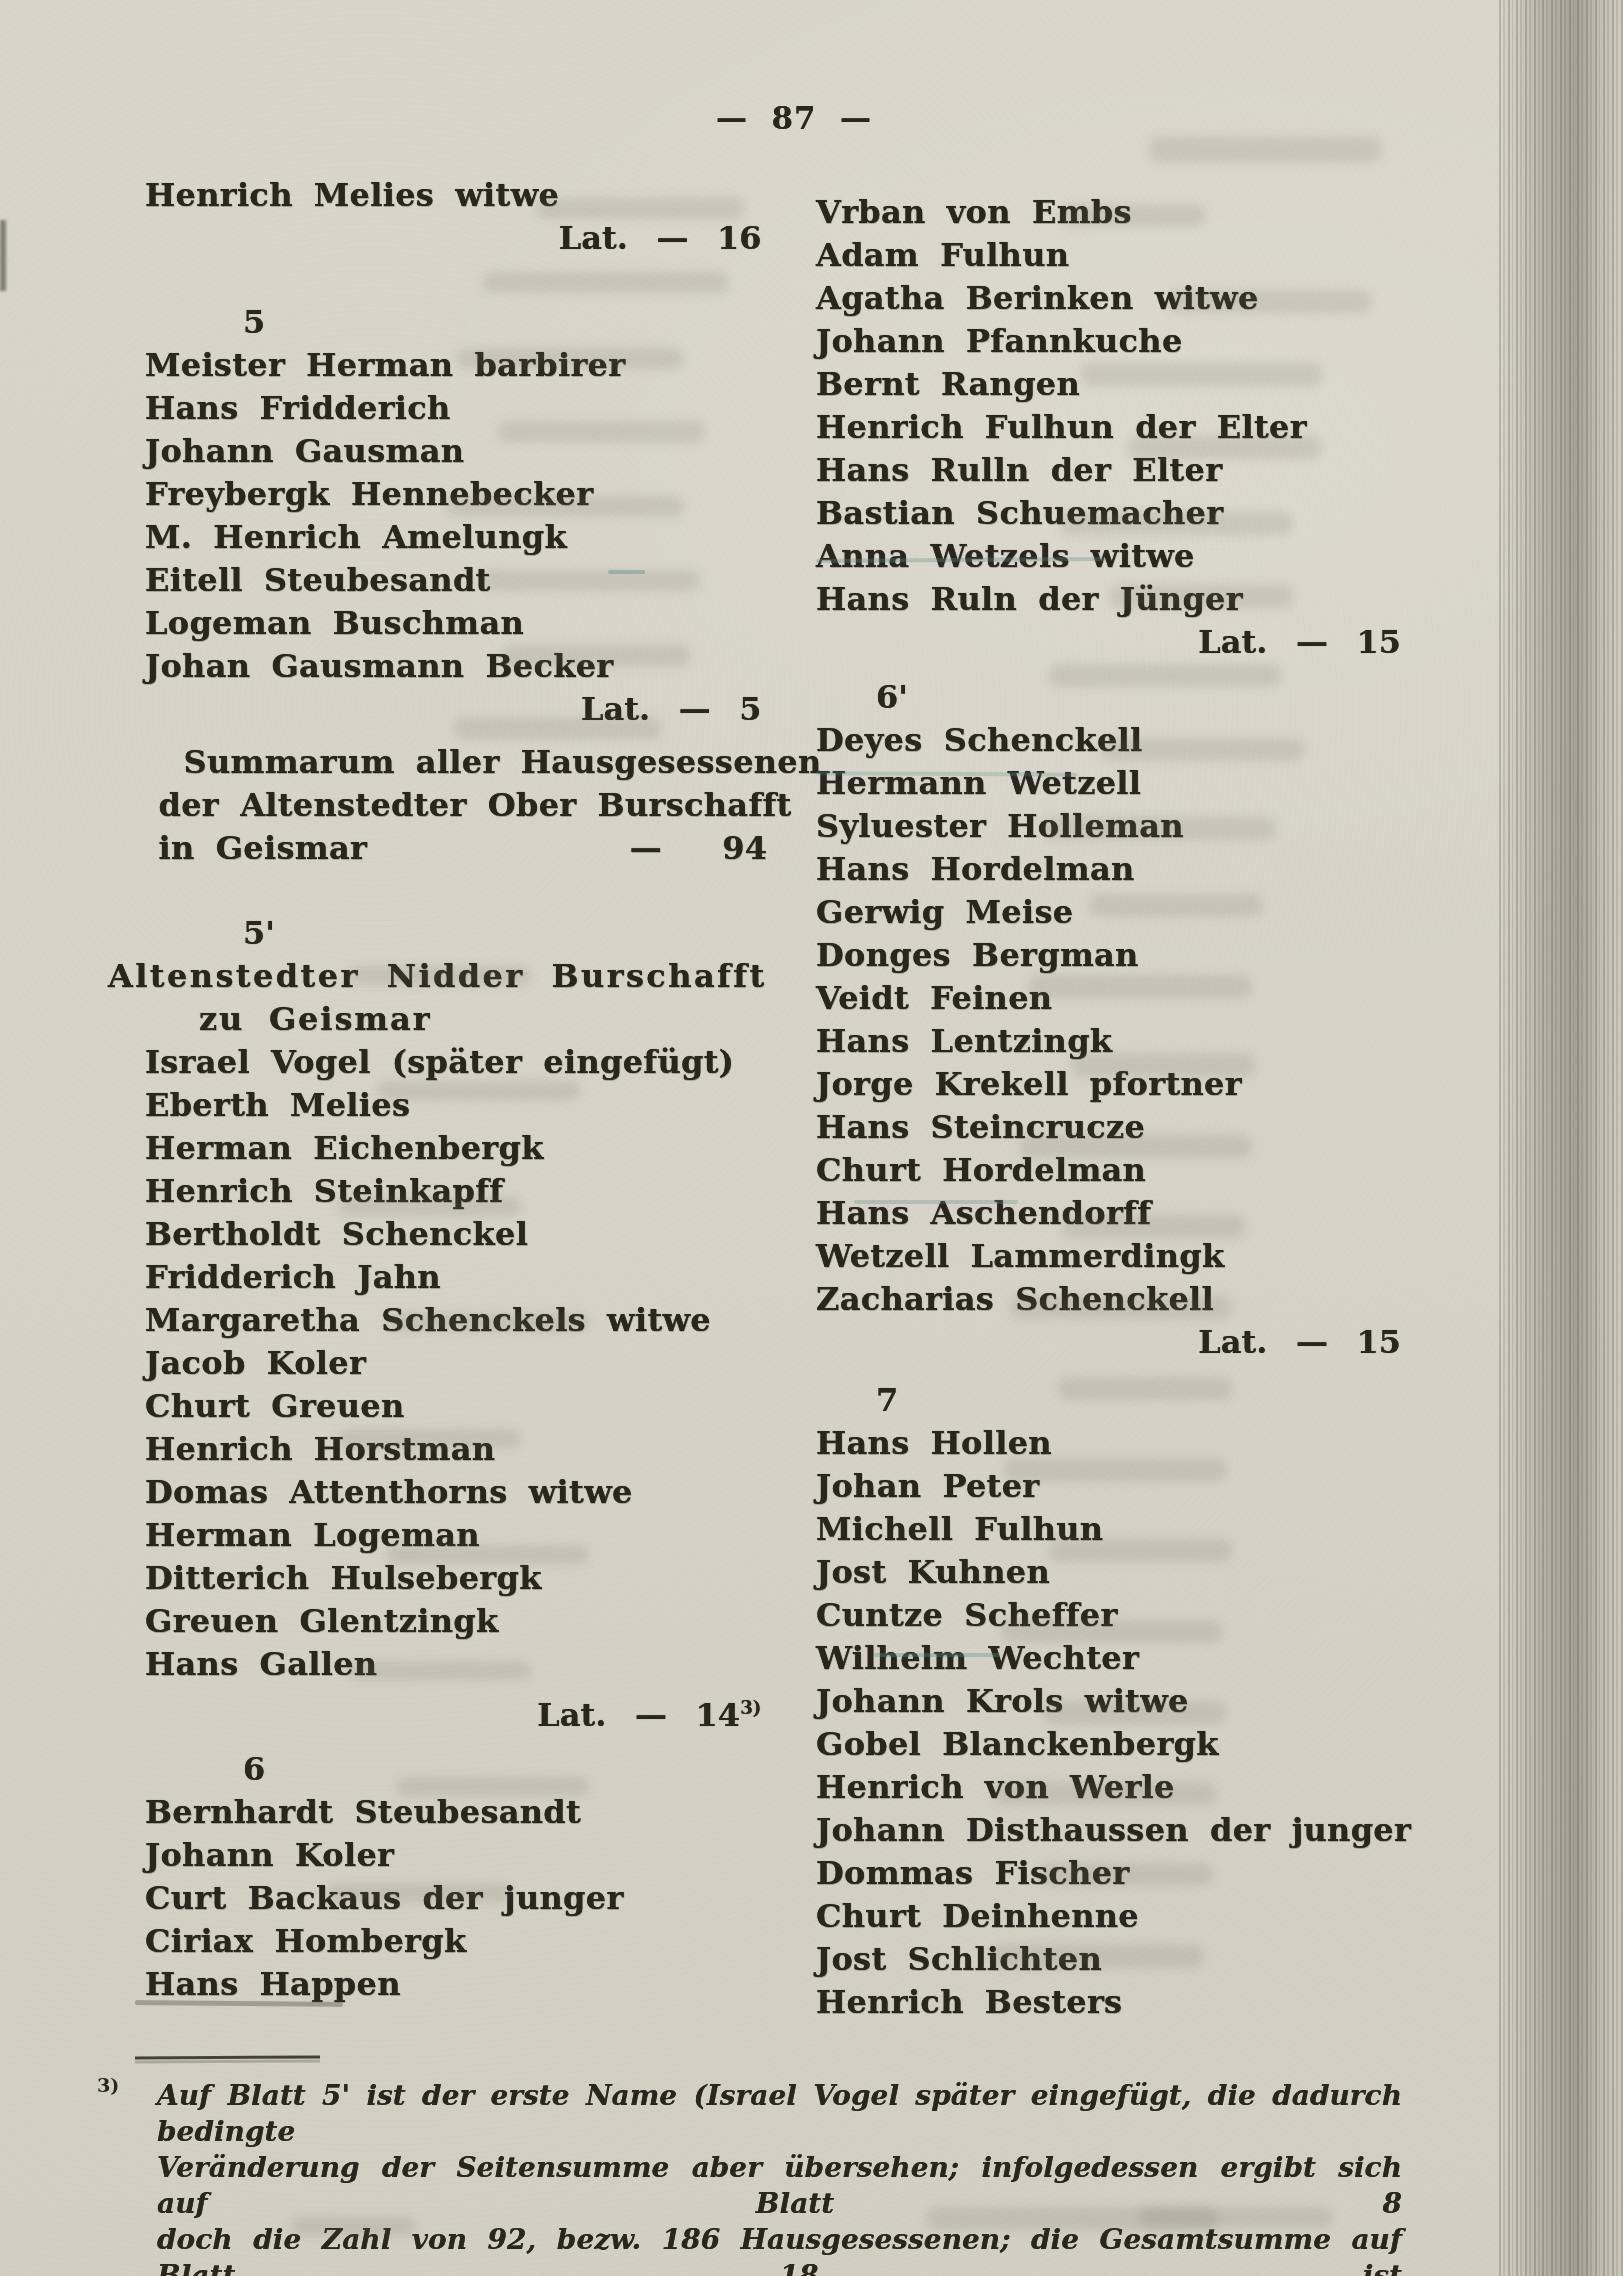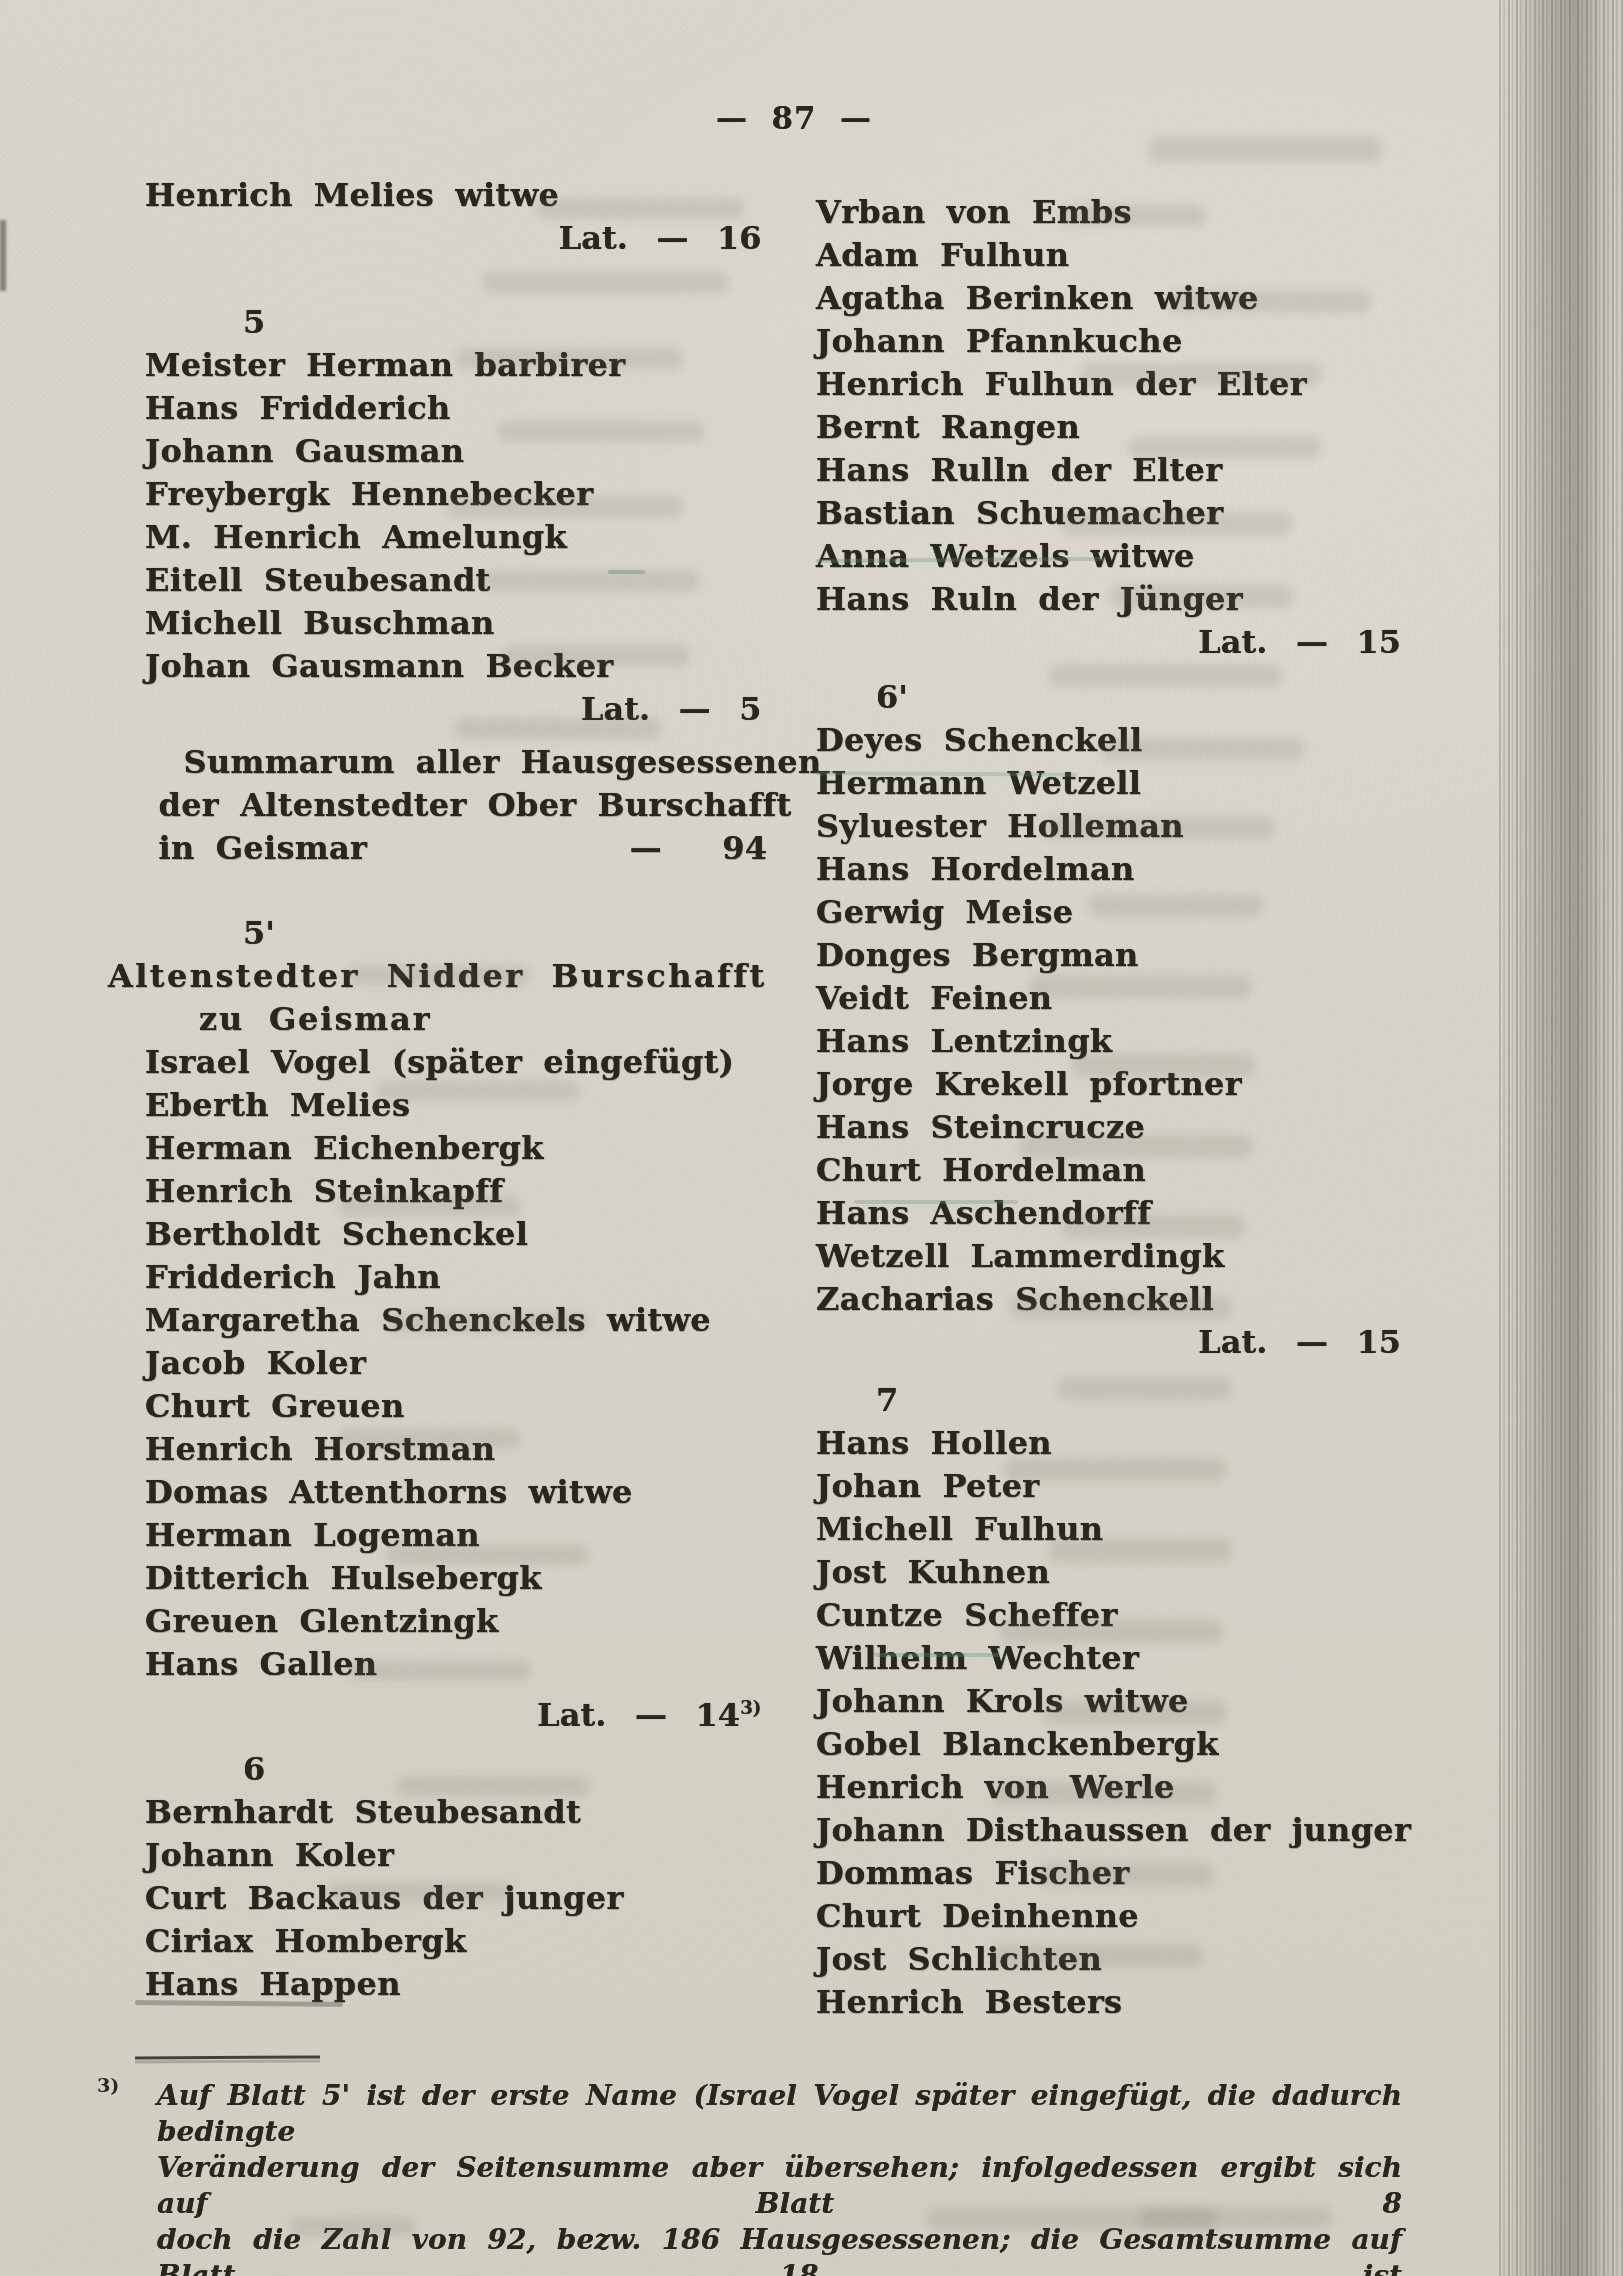--- a/index.html
+++ b/index.html
@@ -88,21 +88,21 @@
     </div>
     <div class="block total"><span>Lat. — 16</span></div>
     <div class="block heading" style="margin-top: 41px;">5</div>
     <div class="block names">
       <div class="line">Meister Herman barbirer</div>
       <div class="line">Hans Fridderich</div>
       <div class="line">Johann Gausman</div>
       <div class="line">Freybergk Hennebecker</div>
       <div class="line">M. Henrich Amelungk</div>
       <div class="line">Eitell Steubesandt</div>
-      <div class="line">Michell Buschman</div>
+      <div class="line">Logeman Buschman</div>
       <div class="line">Johan Gausmann Becker</div>
     </div>
     <div class="block total"><span>Lat. — 5</span></div>
     <div class="block summary" style="margin-top: 9.7px;">
       <div class="line sline0">Summarum aller Hausgesessenen</div>
       <div class="line sline1">der Altenstedter Ober Burschafft</div>
       <div class="line tail">
         <span class="label">in Geismar</span>
         <span class="dash">—</span>
         <span class="value">94</span>
@@ -139,22 +139,22 @@
       <div class="line">Ciriax Hombergk</div>
       <div class="line">Hans Happen</div>
     </div>
   </div>
 <div id="col-right" class="col">
     <div class="block names">
       <div class="line">Vrban von Embs</div>
       <div class="line">Adam Fulhun</div>
       <div class="line">Agatha Berinken witwe</div>
       <div class="line">Johann Pfannkuche</div>
+      <div class="line">Bernt Rangen</div>
       <div class="line">Henrich Fulhun der Elter</div>
-      <div class="line">Bernt Rangen</div>
       <div class="line">Hans Rulln der Elter</div>
       <div class="line">Bastian Schuemacher</div>
       <div class="line">Anna Wetzels witwe</div>
       <div class="line">Hans Ruln der Jünger</div>
     </div>
     <div class="block total"><span>Lat. — 15</span></div>
     <div class="block heading" style="margin-top: 11.6px;">6'</div>
     <div class="block names">
       <div class="line">Deyes Schenckell</div>
       <div class="line">Hermann Wetzell</div>

